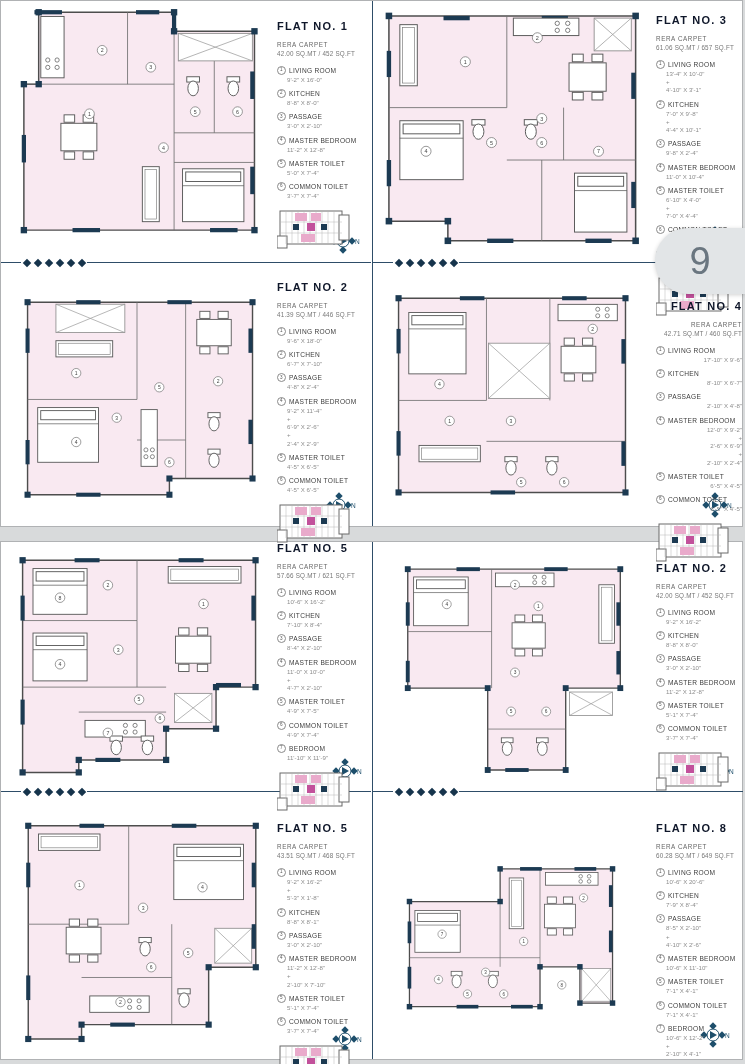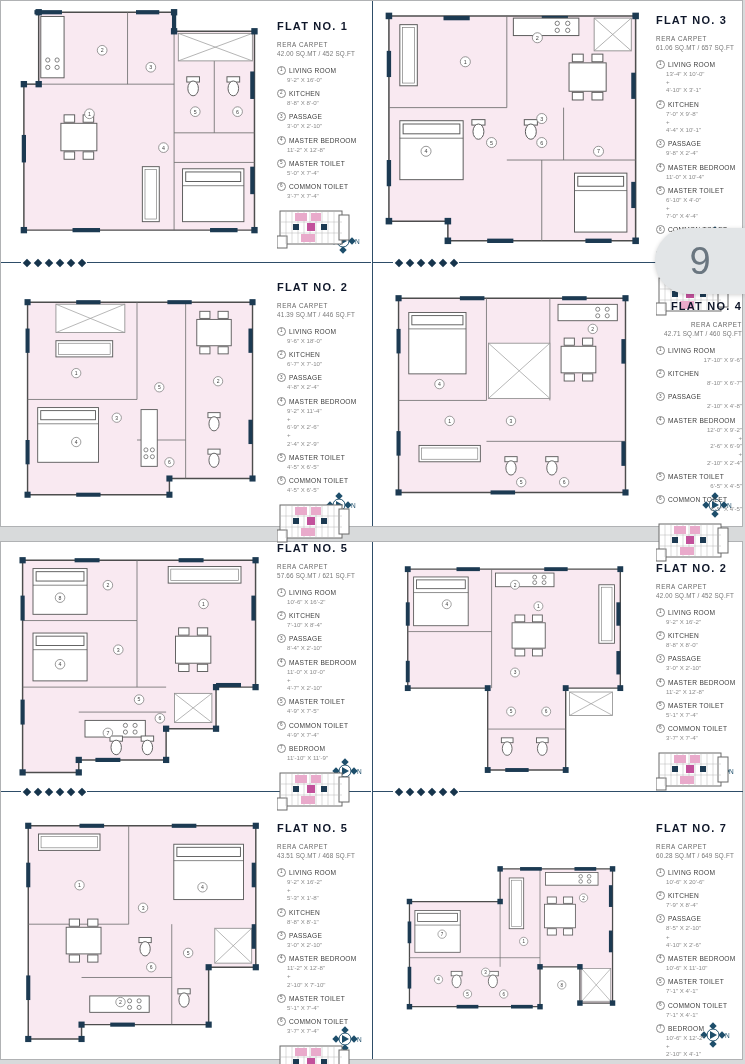--- a/index.html
+++ b/index.html
@@ -1123,21 +1123,21 @@
       <circle cx="92" cy="126" r="4.6" fill="#ffffff" stroke="#777" stroke-width="0.7"></circle>
       <text x="92" y="127.8" text-anchor="middle" font-size="5" fill="#444">3</text>
       <circle cx="72" cy="150" r="4.6" fill="#ffffff" stroke="#777" stroke-width="0.7"></circle>
       <text x="72" y="151.8" text-anchor="middle" font-size="5" fill="#444">5</text>
       <circle cx="112" cy="150" r="4.6" fill="#ffffff" stroke="#777" stroke-width="0.7"></circle>
       <text x="112" y="151.8" text-anchor="middle" font-size="5" fill="#444">6</text>
       <circle cx="176" cy="140" r="4.6" fill="#ffffff" stroke="#777" stroke-width="0.7"></circle>
       <text x="176" y="141.8" text-anchor="middle" font-size="5" fill="#444">8</text>
     </svg>
     <div class="panel-specs" style="left: 656px; top: 822px; width: 86px;">
-      <div class="ptitle">FLAT NO. 7</div>
+      <div class="ptitle">FLAT NO. 8</div>
       <div class="rera">RERA CARPET</div>
       <div class="area">60.28 SQ.MT / 649 SQ.FT</div>
       <div class="room">
         <div class="rname">
           <span class="circ">1</span>
           <span>LIVING ROOM</span>
         </div>
         <div class="dims">10'-6" X 20'-6"</div>
       </div>
       <div class="room">

